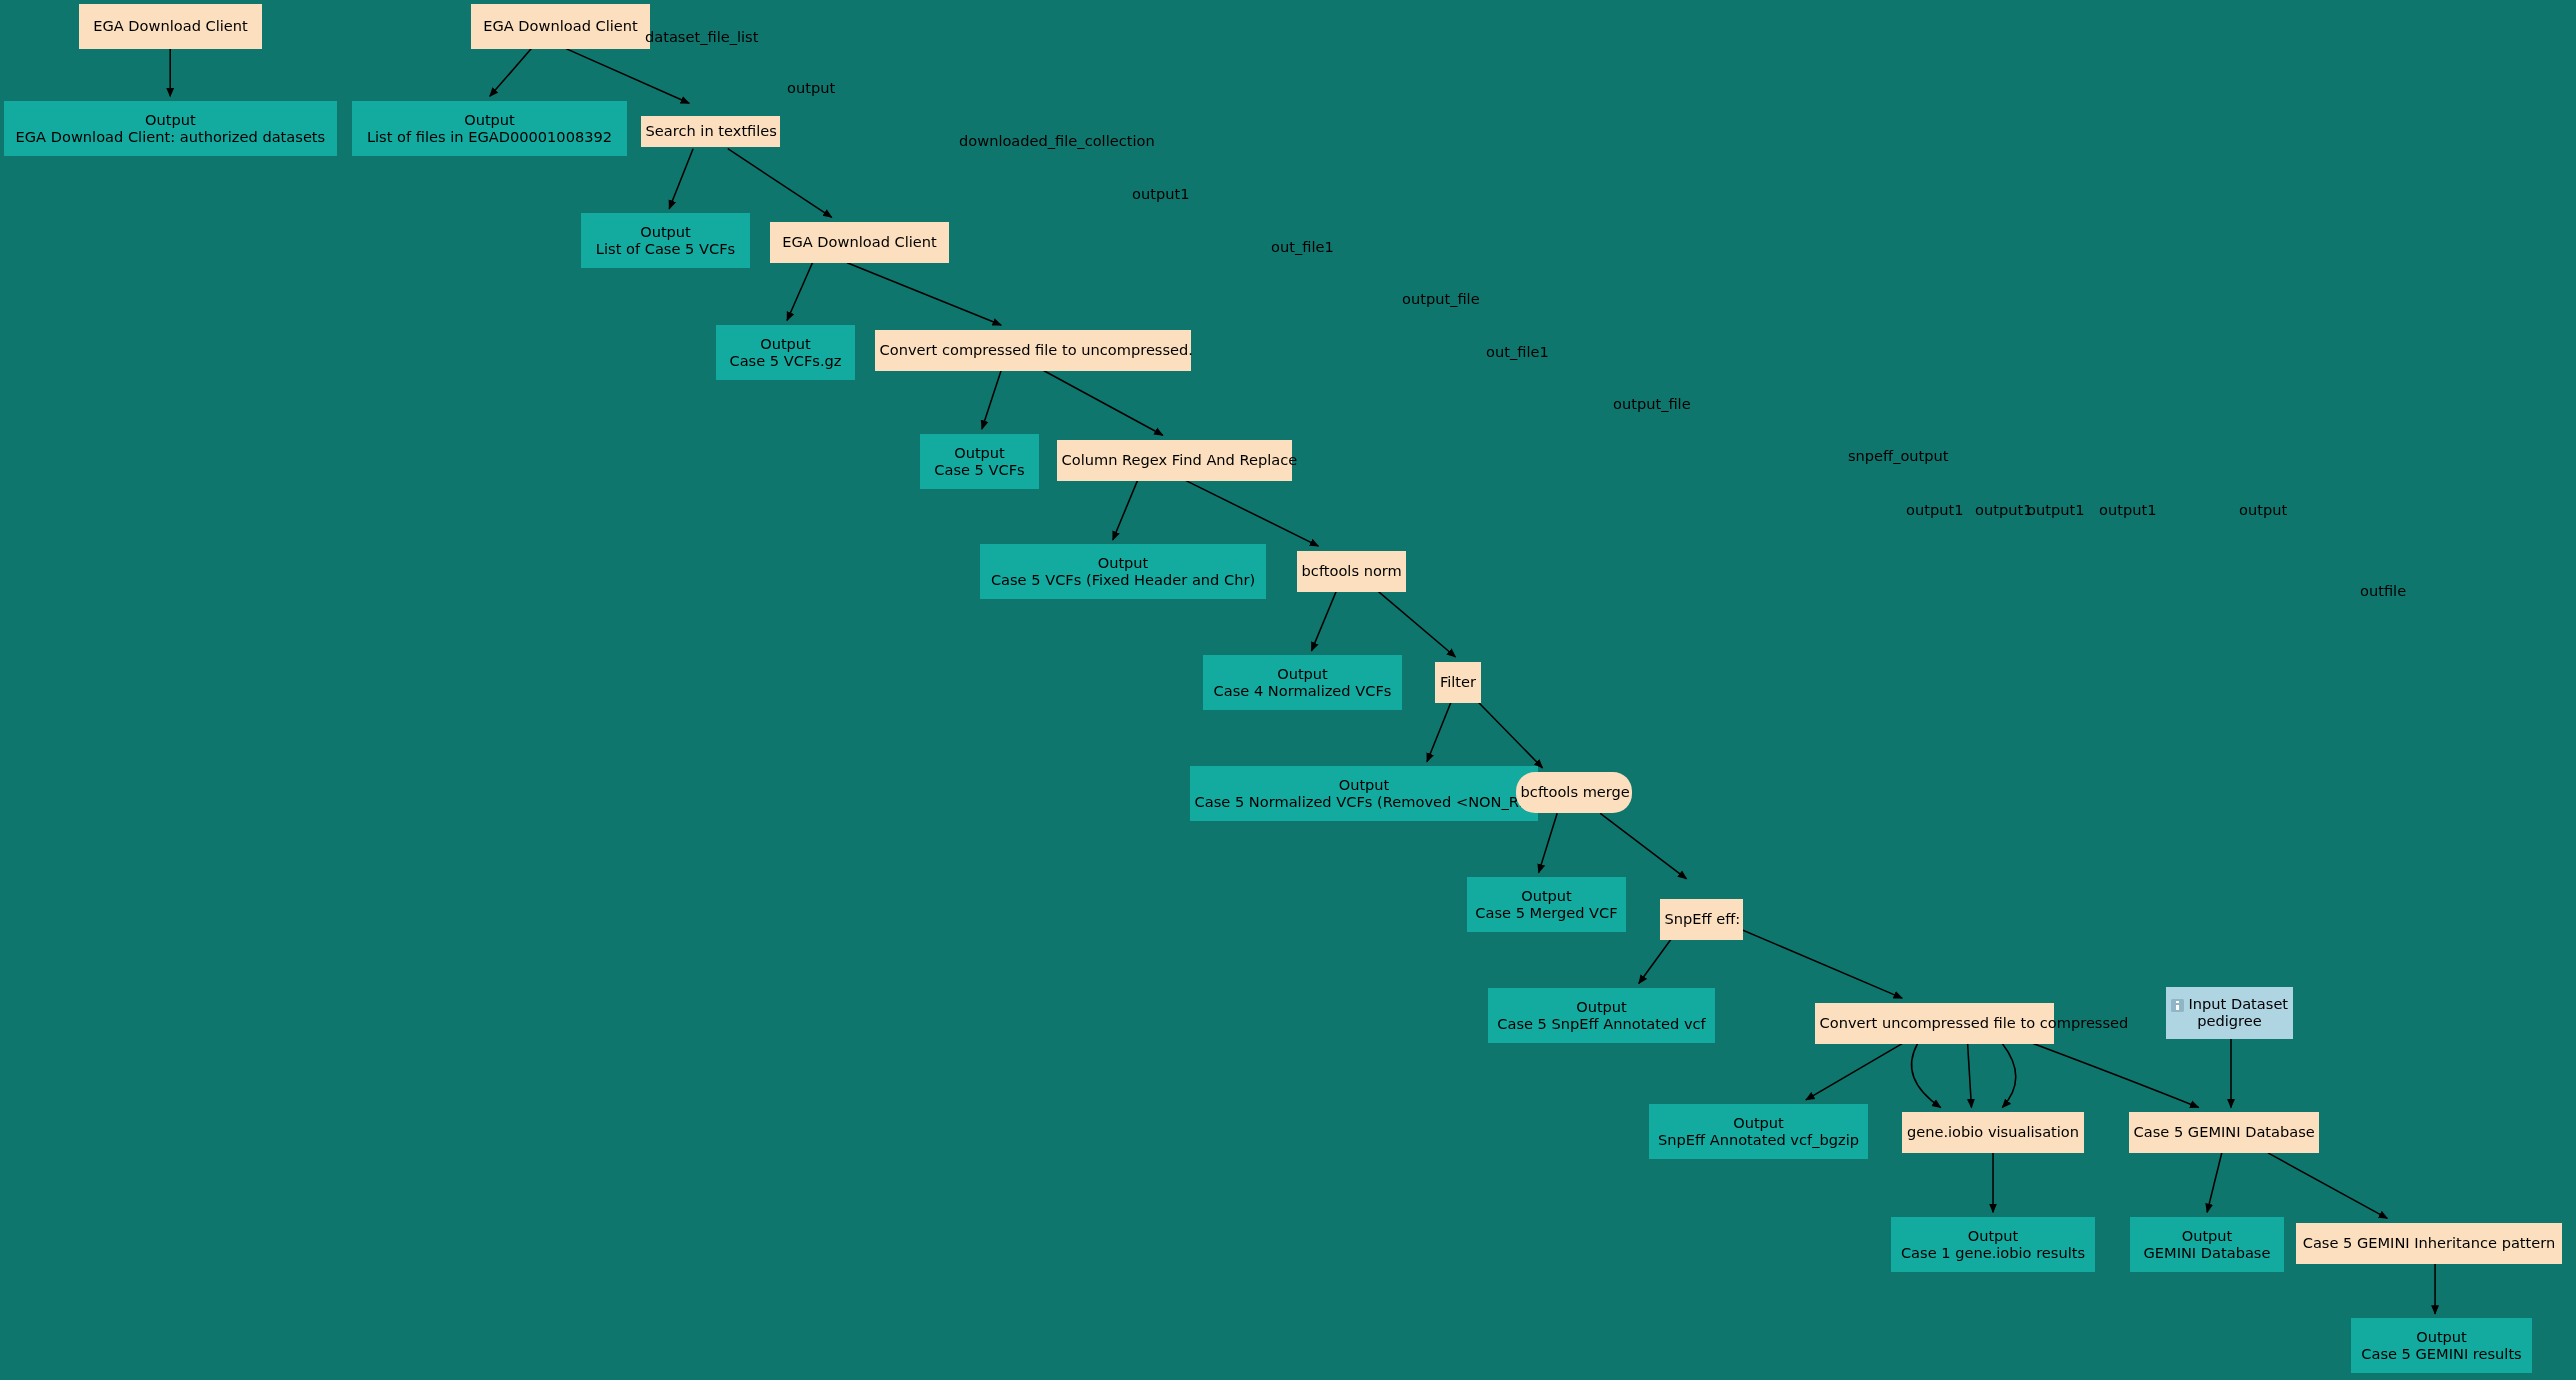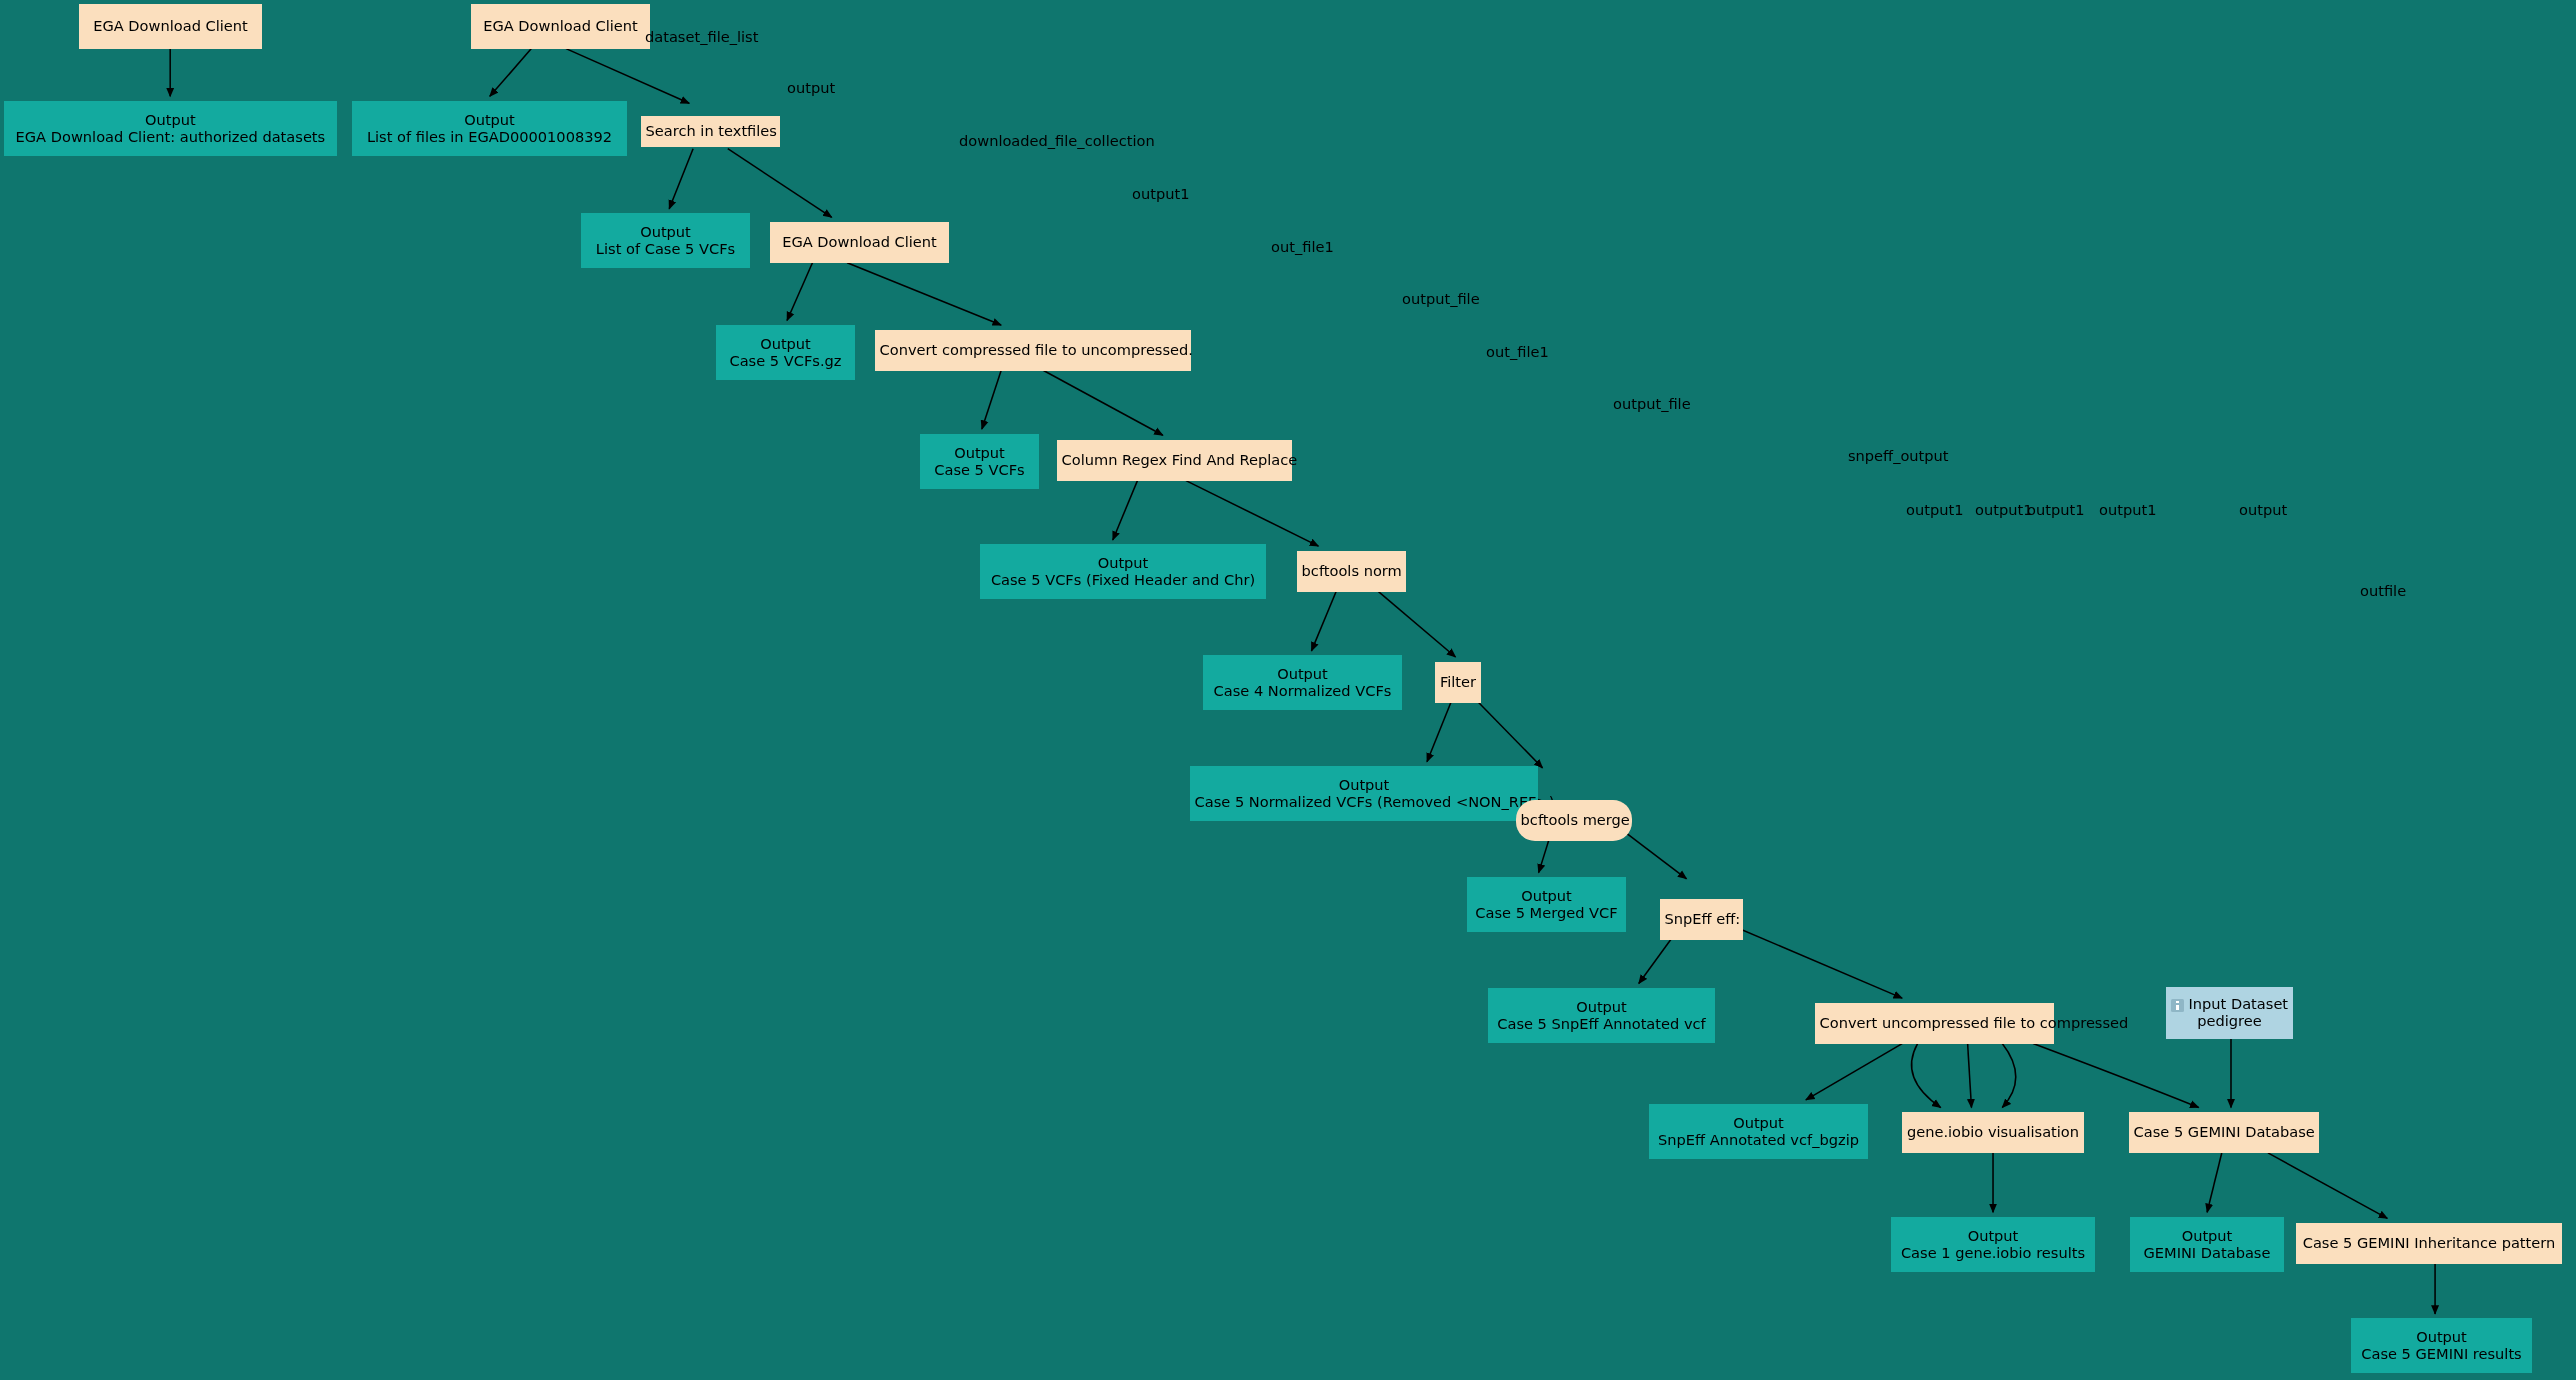--- a/index.html
+++ b/index.html
@@ -213,21 +213,21 @@
         <div class="lines">
           <span class="l1">Filter</span>
         </div>
       </div>
       <div class="node output" style="left: 1190px; top: 766px; width: 348px; height: 55px;">
         <div class="lines">
           <span class="l1">Output</span>
           <span class="l2">Case 5 Normalized VCFs (Removed &lt;NON_REF&gt;)</span>
         </div>
       </div>
-      <div class="node tool" style="left: 1516px; top: 800px; width: 116px; height: 41px; border-radius: 19px;">
+      <div class="node tool" style="left: 1516px; top: 772px; width: 116px; height: 41px; border-radius: 19px;">
         <div class="lines">
           <span class="l1">bcftools merge</span>
         </div>
       </div>
       <div class="node output" style="left: 1467px; top: 877px; width: 159px; height: 55px;">
         <div class="lines">
           <span class="l1">Output</span>
           <span class="l2">Case 5 Merged VCF</span>
         </div>
       </div>

